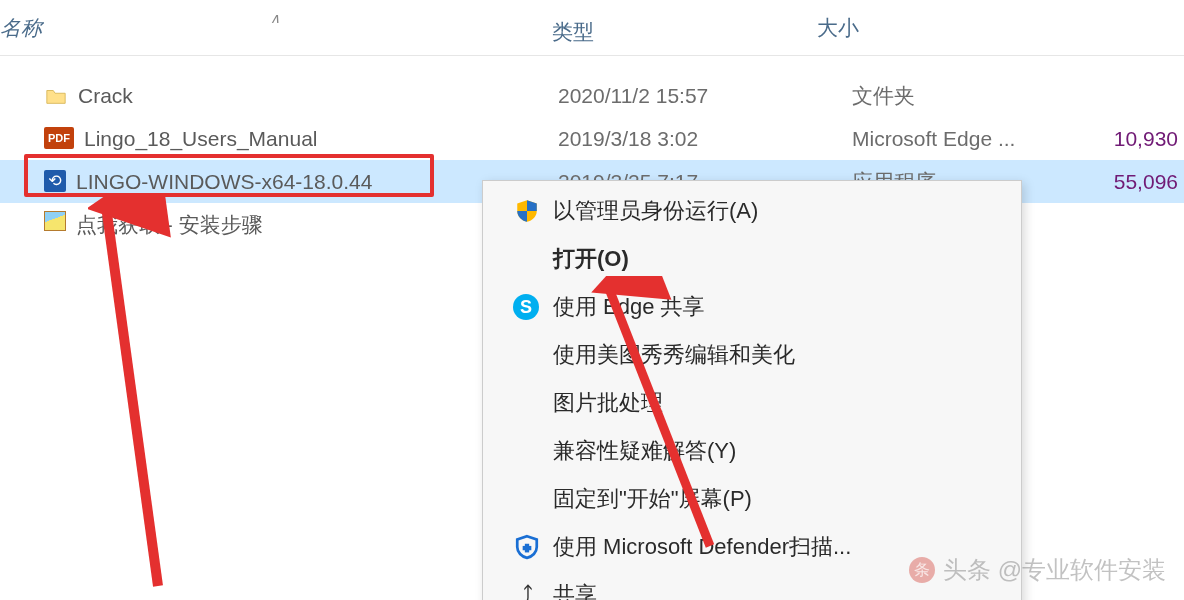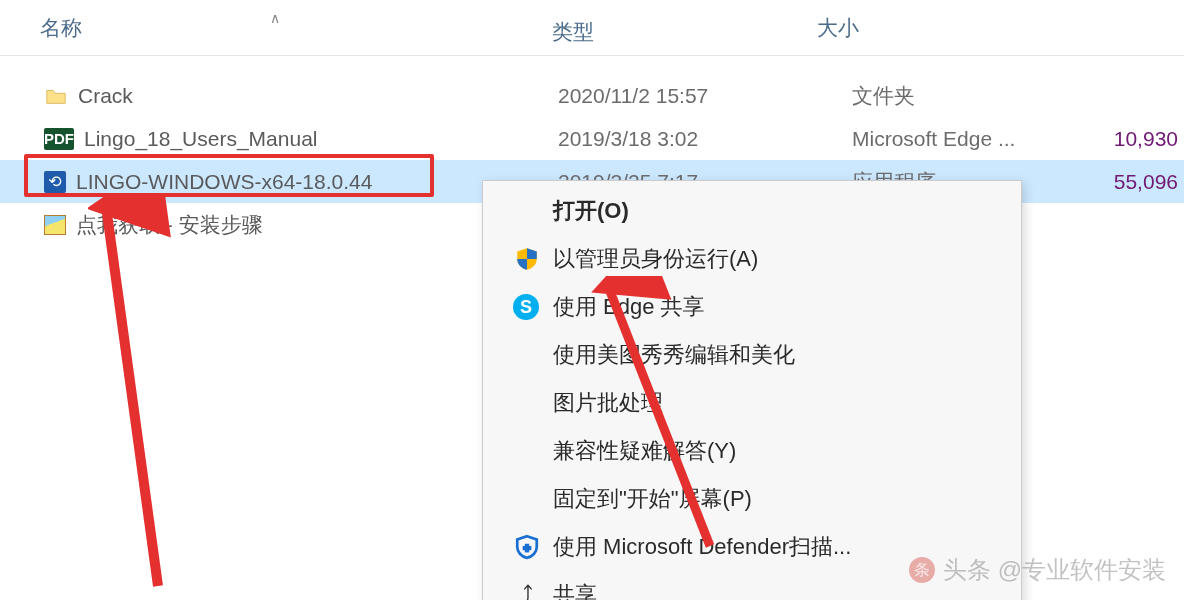--- a/index.html
+++ b/index.html
@@ -18,21 +18,21 @@
       color: #555;
     }
     .header-row {
       display: flex;
       border-bottom: 1px solid #e6e6e6;
       height: 56px;
       align-items: center;
       color: #4a6b8a;
       font-size: 21px;
     }
-    .col-name { width: 540px; padding-left: 40px; position: relative;}
+    .col-name { width: 540px; position: relative; font-style: italic;}
     .col-date { width: 300px; padding-left: 18px; }
     .col-type { width: 230px; padding-left: 12px; margin-top: 8px; }
     .col-size { width: 114px; padding-left: 2px; text-align: left; margin-left: 45px; }
     .sort-indicator {
       position: absolute;
       left: 270px;
       top: -4px;
       font-size: 14px;
       color: #888;
     }
@@ -56,40 +56,39 @@
       width: 410px;
       height: 43px;
       border: 4px solid #e4302f;
       border-radius: 2px;
       pointer-events: none;
     }
     .name-cell {
       width: 540px;
       padding-left: 44px;
       display: flex;
-      align-items: center;
       gap: 10px;
       white-space: nowrap;
     }
     .date-cell { width: 300px; padding-left: 18px; color: #6c6c6c;}
     .type-cell { width: 230px; padding-left: 12px; color: #6c6c6c; white-space: nowrap; overflow: hidden; text-overflow: ellipsis;}
     .size-cell { width: 114px; text-align: right; color: #701a75; padding-right: 6px;}
     .icon {
       width: 24px;
       height: 24px;
       display: inline-flex;
       align-items: center;
       justify-content: center;
       flex-shrink: 0;
     }
     .folder-icon svg { width: 24px; height: 22px; }
     .pdf-icon {
-      background: #14532d;
+      background: #c2410c;
       color: white;
-      font-size: 15px;
+      font-size: 11px;
       font-weight: bold;
       border-radius: 2px;
       width: 30px;
       height: 22px;
     }
     .exe-icon {
       background: #1f5bab;
       color: white;
       width: 22px;
       height: 22px;
@@ -238,32 +237,32 @@
     <div class="type-cell"></div>
     <div class="size-cell"></div>
   </div>
 
 </div>
 
 <div class="selected-border"></div>
 <div class="admin-highlight"></div>
 
 <div class="context-menu">
-  <div class="menu-item" style="font-weight:600;">
-    <span>打开(O)</span>
-  </div>
   <div class="menu-item">
     <span class="menu-icon shield-icon">
       <svg viewBox="0 0 24 24">
           <path d="M12 2 L21 5 V12 C21 17 17 21 12 22 C7 21 3 17 3 12 V5 Z" fill="#ffb900"></path>
           <path d="M12 2 L21 5 V12 L12 12 Z" fill="#2670c5"></path>
           <path d="M12 12 L12 22 C7 21 3 17 3 12 Z" fill="#2670c5"></path>
         </svg>
     </span>
     <span>以管理员身份运行(A)</span>
+  </div>
+  <div class="menu-item" style="font-weight:600;">
+    <span>打开(O)</span>
   </div>
   <div class="menu-item">
     <span class="menu-icon skype-icon">S</span>
     <span>使用 Edge 共享</span>
   </div>
   <div class="menu-item">
     <span>使用美图秀秀编辑和美化</span>
   </div>
   <div class="menu-item">
     <span>图片批处理</span>

